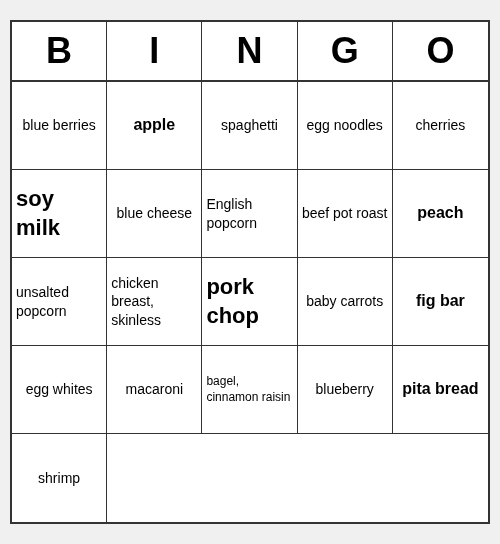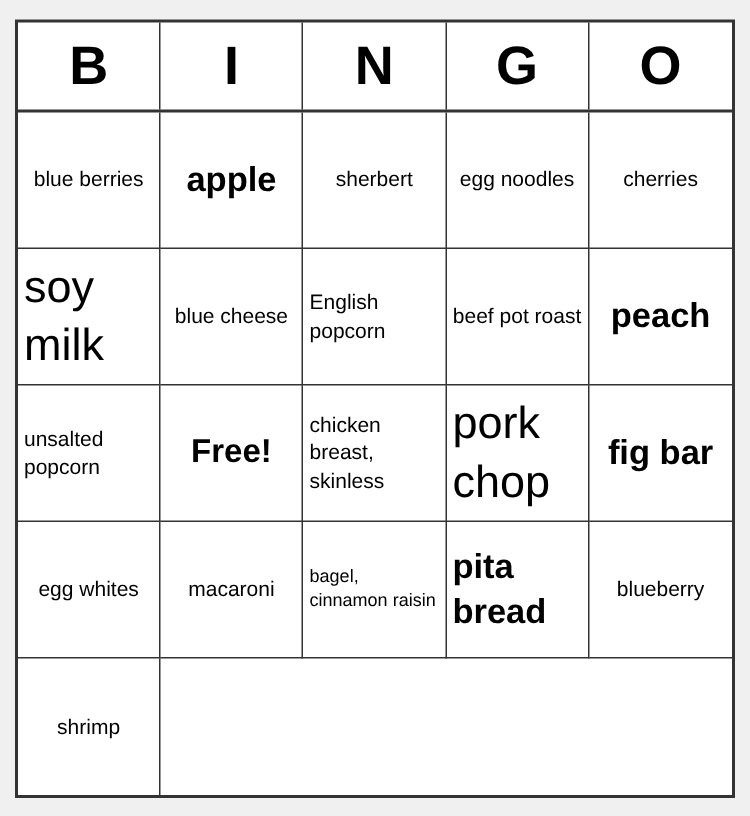--- a/index.html
+++ b/index.html
@@ -48,59 +48,59 @@
       font-size: 14px;
       line-height: 1.3;
     }
     .bingo-cell:nth-child(5n) {
       border-right: none;
     }
     .bingo-cell:nth-child(n+21) {
       border-bottom: none;
     }
     .bingo-cell.large-text {
-      font-size: 23px;
+      font-size: 16px;
       font-weight: bold;
     }
     .bingo-cell.xlarge-text {
-      font-size: 30px;
-      font-weight: normal;
+      font-size: 22px;
+      font-weight: bold;
     }
     .bingo-cell.free {
       font-size: 22px;
       font-weight: bold;
     }
   </style>
 </head>
 <body>
 
 <div class="bingo-card">
   <div class="bingo-header">
   <div class="bingo-letter">B</div>
       <div class="bingo-letter">I</div>
       <div class="bingo-letter">N</div>
       <div class="bingo-letter">G</div>
       <div class="bingo-letter">O</div>
     </div>
   <div class="bingo-grid">
   <div class="bingo-cell">blue berries</div>
       <div class="bingo-cell large-text">apple</div>
-      <div class="bingo-cell">sherbert</div>
+      <div class="bingo-cell">spaghetti</div>
       <div class="bingo-cell">egg noodles</div>
       <div class="bingo-cell">cherries</div>
       <div class="bingo-cell xlarge-text">soy milk</div>
       <div class="bingo-cell">blue cheese</div>
       <div class="bingo-cell">English popcorn</div>
       <div class="bingo-cell">beef pot roast</div>
       <div class="bingo-cell large-text">peach</div>
       <div class="bingo-cell">unsalted popcorn</div>
-      <div class="bingo-cell free">Free!</div>
       <div class="bingo-cell">chicken breast, skinless</div>
       <div class="bingo-cell xlarge-text">pork chop</div>
+      <div class="bingo-cell">baby carrots</div>
       <div class="bingo-cell large-text">fig bar</div>
       <div class="bingo-cell">egg whites</div>
       <div class="bingo-cell">macaroni</div>
       <div class="bingo-cell" style="font-size: 12px;">bagel, cinnamon raisin</div>
+      <div class="bingo-cell">blueberry</div>
       <div class="bingo-cell large-text">pita bread</div>
-      <div class="bingo-cell">blueberry</div>
       <div class="bingo-cell">shrimp</div>
     </div>
 </div>
 
 </body></html>

